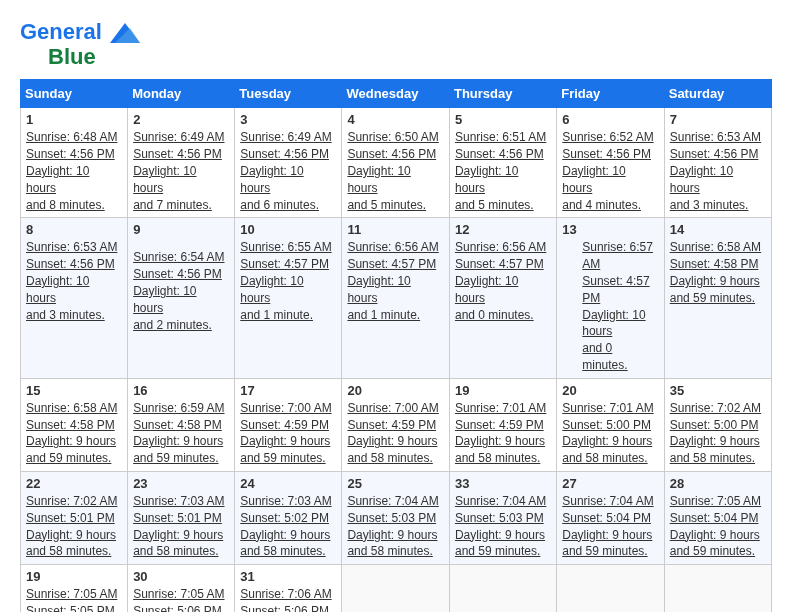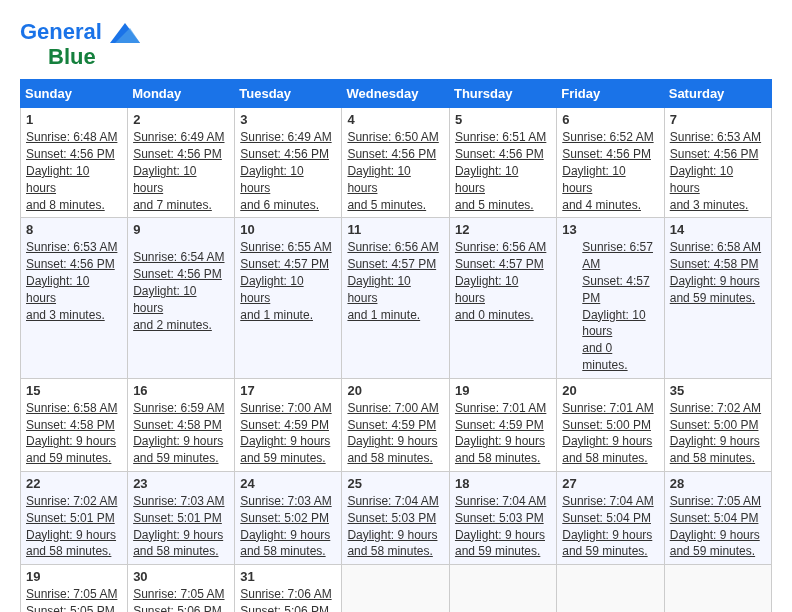--- a/index.html
+++ b/index.html
@@ -299,21 +299,21 @@
 and 58 minutes.</div>
         </td>
         <td>
           <span class="day-num">25</span>
           <div class="day-info" style="white-space: pre-line;">Sunrise: 7:04 AM
 Sunset: 5:03 PM
 Daylight: 9 hours
 and 58 minutes.</div>
         </td>
         <td>
-          <span class="day-num">18</span>
+          <span class="day-num">33</span>
           <div class="day-info" style="white-space: pre-line;">Sunrise: 7:04 AM
 Sunset: 5:03 PM
 Daylight: 9 hours
 and 59 minutes.</div>
         </td>
         <td>
           <span class="day-num">27</span>
           <div class="day-info" style="white-space: pre-line;">Sunrise: 7:04 AM
 Sunset: 5:04 PM
 Daylight: 9 hours

